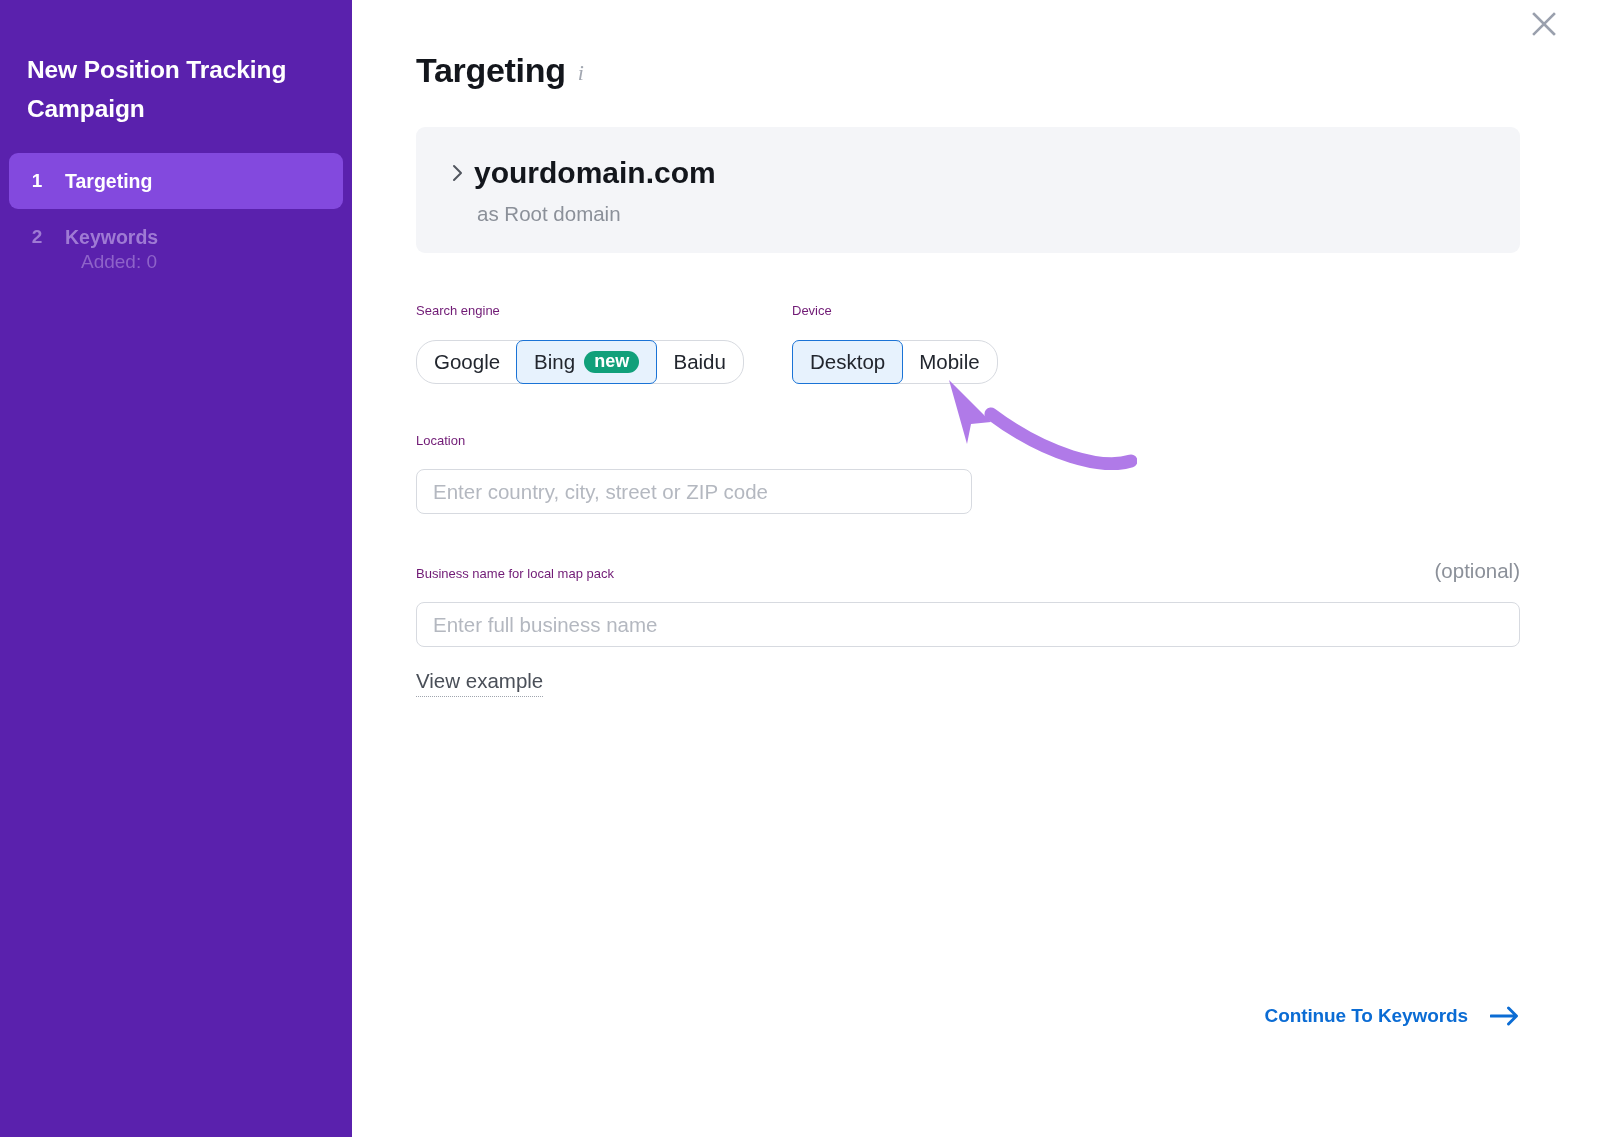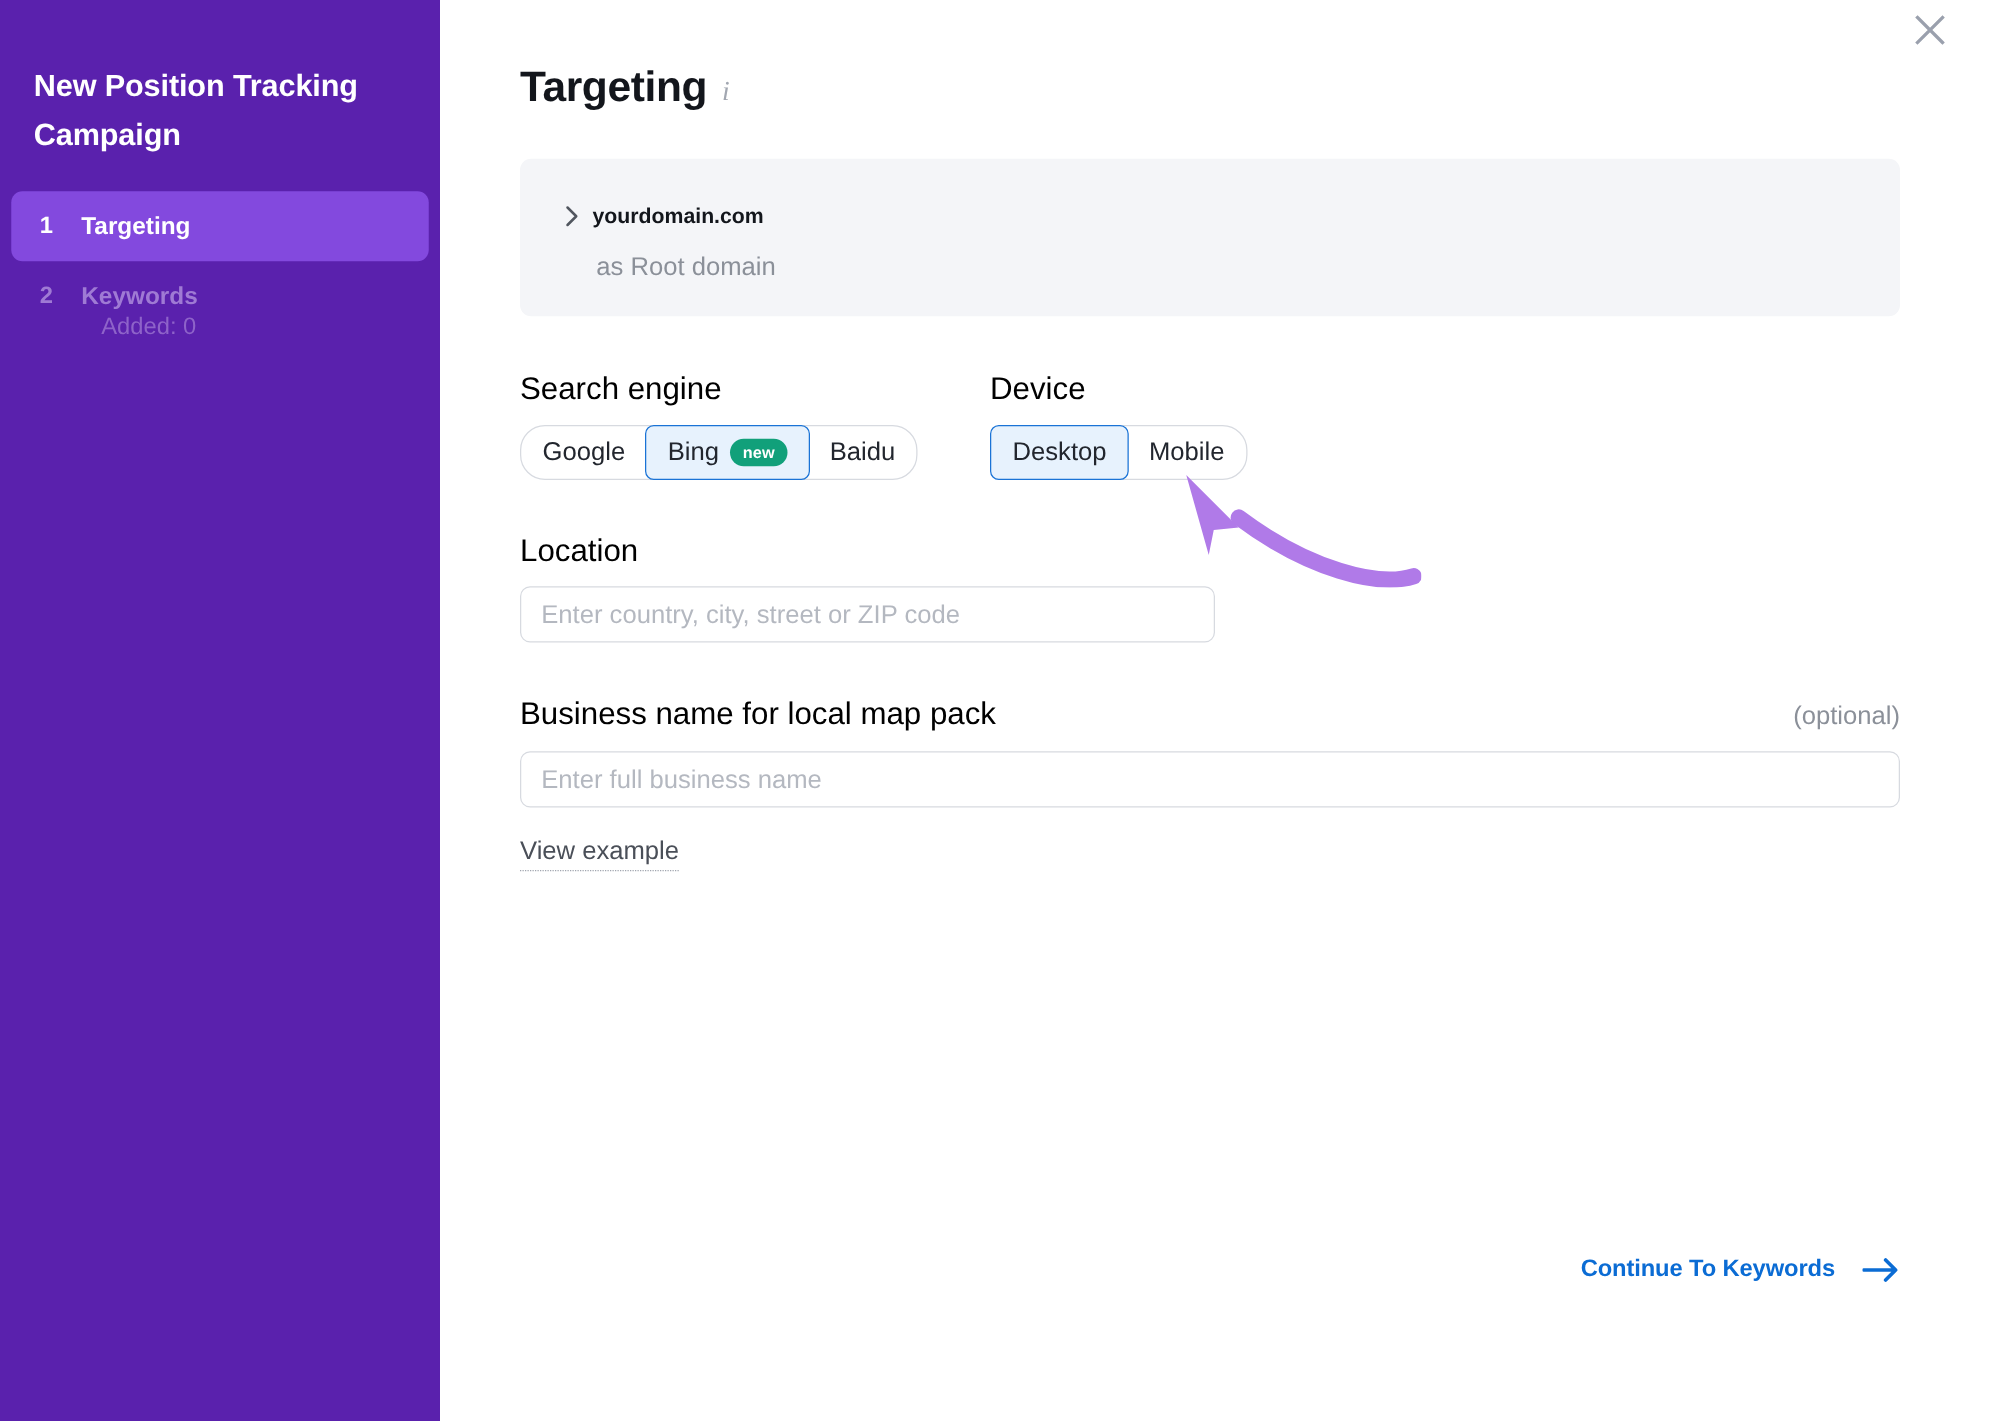--- a/index.html
+++ b/index.html
@@ -155,37 +155,37 @@
   }
   .chevron-right {
     color: #51565f;
     font-size: 19px;
     line-height: 1;
     display: inline-block;
     width: 11px;
   }
   .chevron-right svg { display:block; }
   .domain-name {
-    font-size: 17px;
+    font-size: 30px;
     font-weight: bold;
     color: #13161c;
     line-height: 28px;
   }
   .domain-sub {
     margin-top: 14px;
     margin-left: 25px;
     font-size: 20.5px;
     color: #8b9099;
     line-height: 26px;
   }
 
   
   .field-label {
-    font-size: 25px;
-    color: #000000;
+    font-size: 13px;
+    color: #701a75;
     line-height: 26px;
   }
 
   .engine-block { position: absolute; left: 64px; top: 298px; }
   .device-block { position: absolute; left: 440px; top: 298px; }
 
   .seg-group {
     display: inline-flex;
     margin-top: 16px;
     border: 1px solid #d7dae0;
@@ -218,21 +218,21 @@
     border-radius: 7px;
     margin: -1px -1px;
     height: 44px;
     line-height: 42px;
     z-index: 2;
   }
   .badge-new {
     display: inline-block;
     background: #11a07a;
     color: #ffffff;
-    font-size: 13px;
+    font-size: 18px;
     font-weight: bold;
     border-radius: 11px;
     padding: 3px 10px 4px;
     line-height: 15px;
     letter-spacing: 0.1px;
   }
 
   
   .location-block { position: absolute; left: 64px; top: 428px; }
   .text-input {

